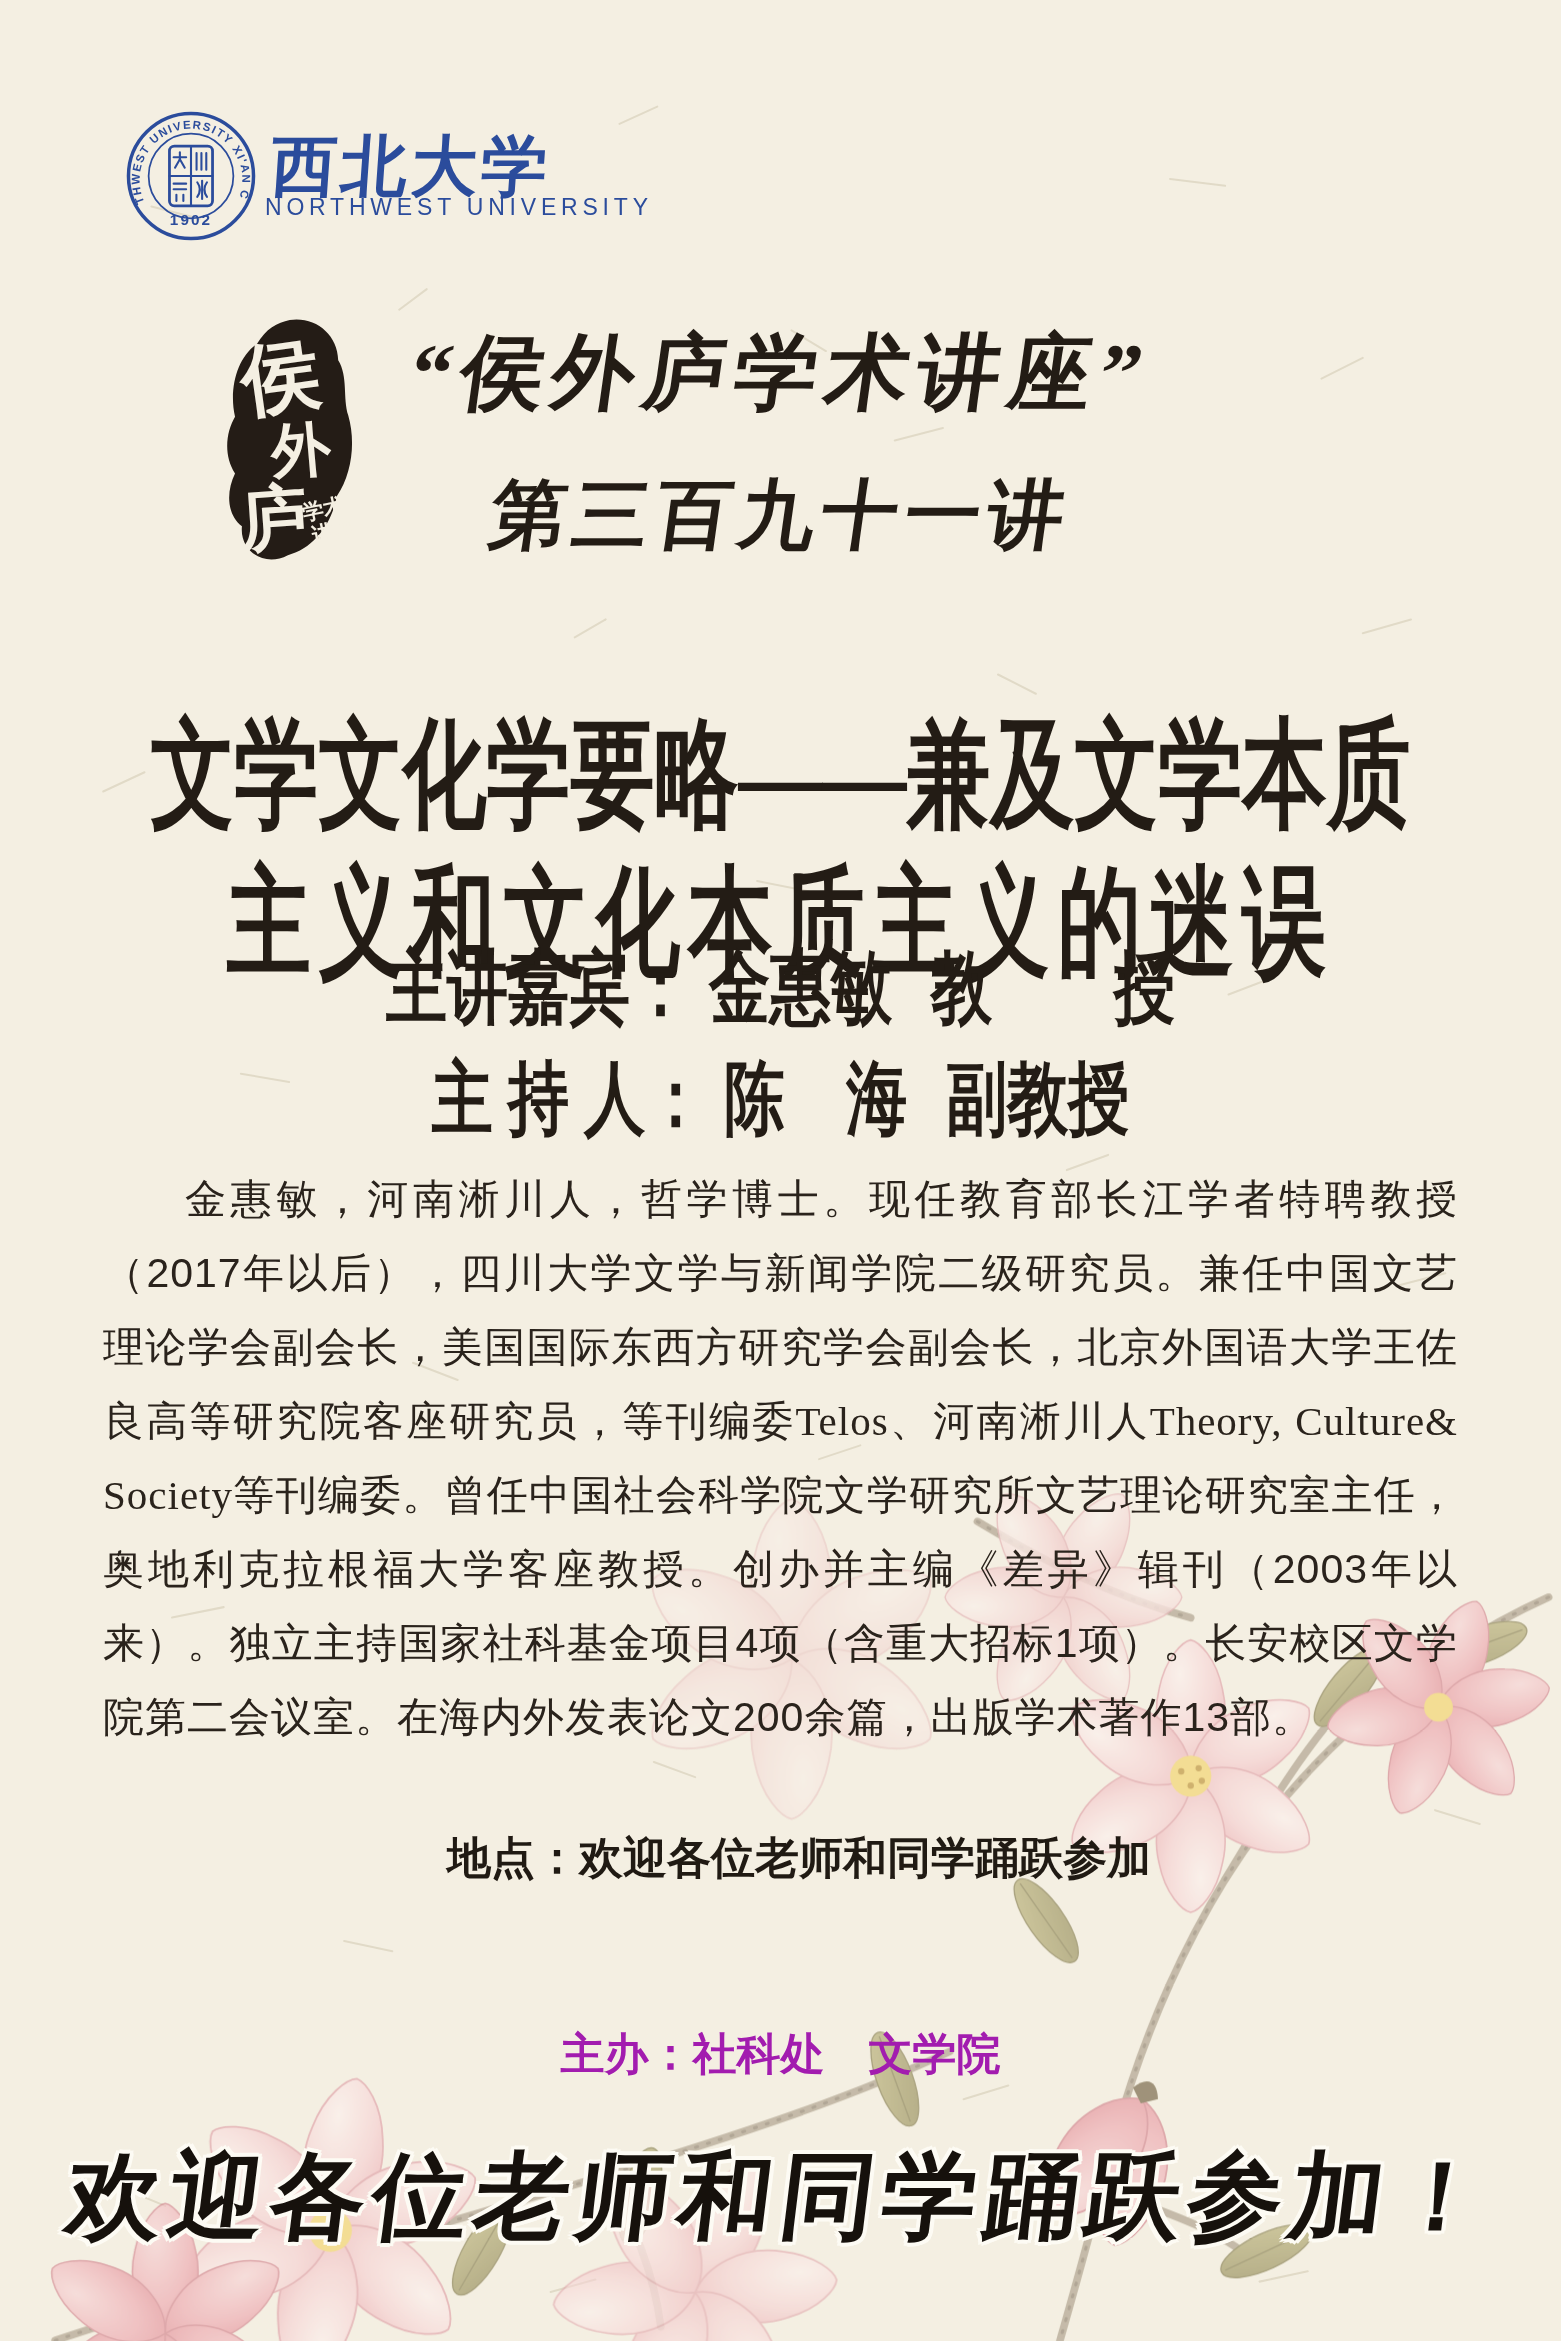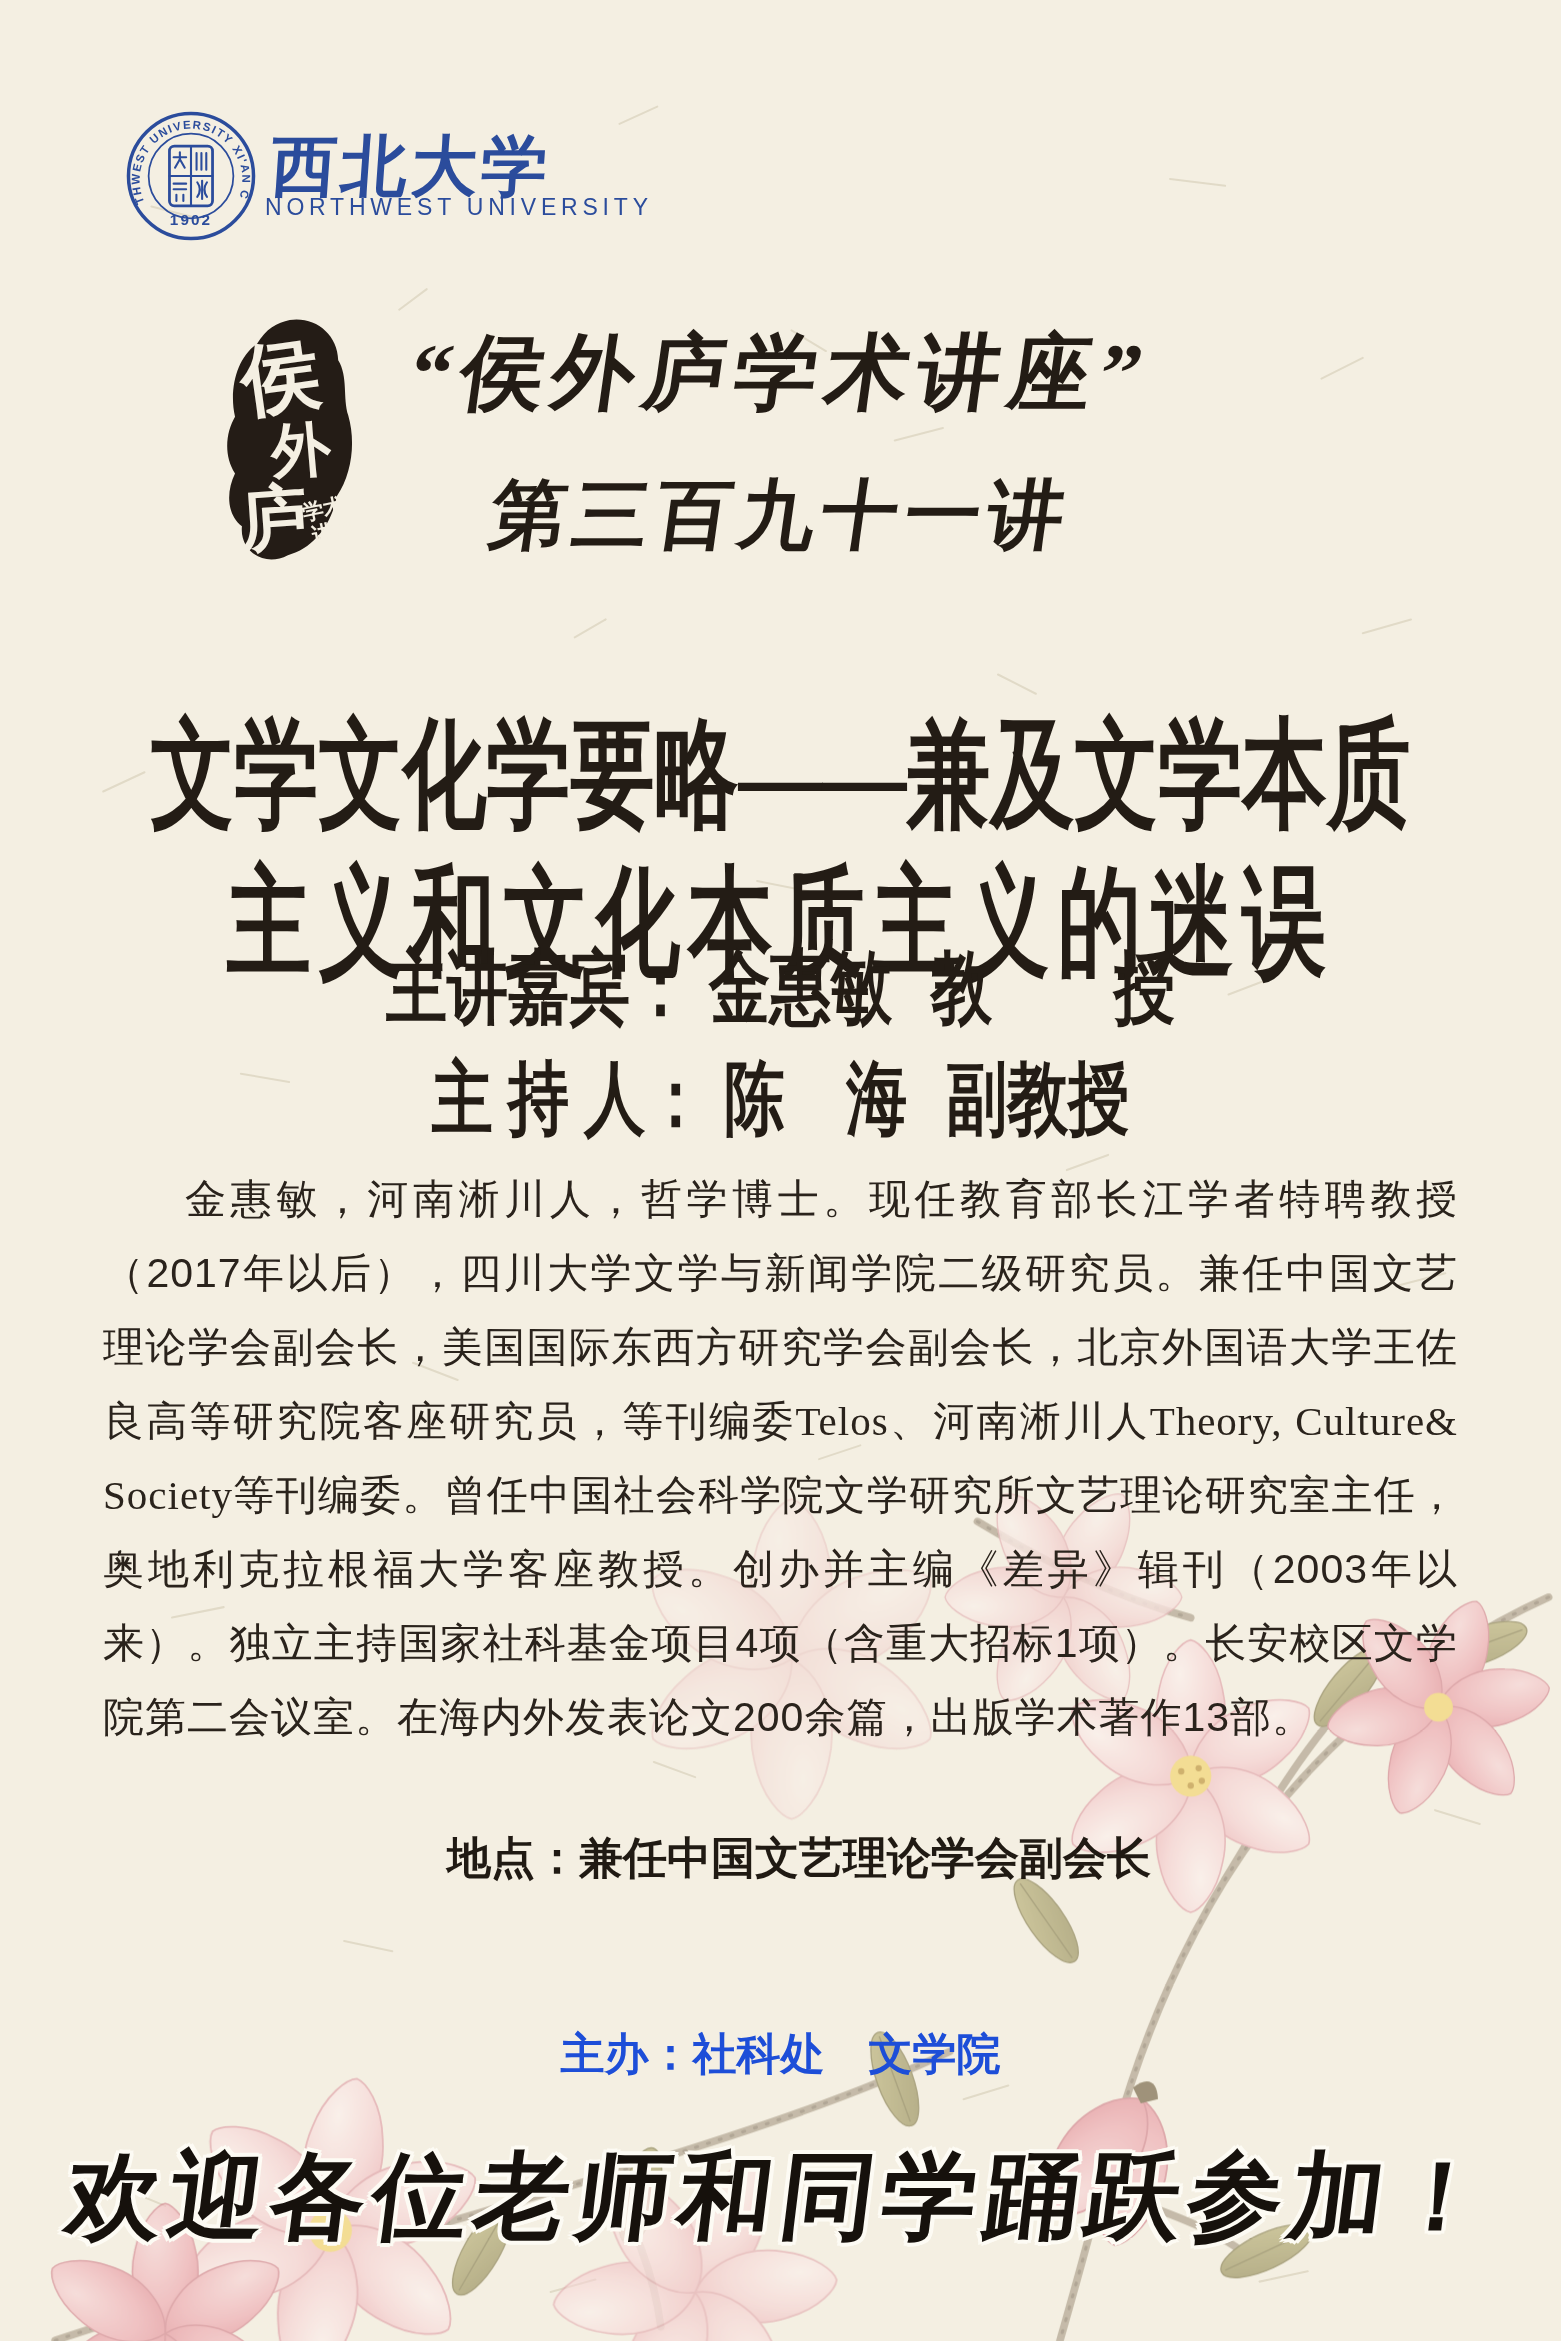--- a/index.html
+++ b/index.html
@@ -85,21 +85,21 @@
   .bio .it{font-family:"Liberation Serif","DejaVu Serif",serif;}
 
   
   .info-block{position:absolute;left:447px;top:1823px;}
   .info-line{
     font-size:44px;font-weight:700;line-height:70px;
     white-space:nowrap;color:#201a13;
   }
   .organizer{
     position:absolute;left:0;top:2025px;width:1561px;text-align:center;
-    font-size:44px;font-weight:700;white-space:nowrap;color:#1d4ed8;
+    font-size:44px;font-weight:700;white-space:nowrap;color:#a21caf;
   }
 
   
   .welcome{
     position:absolute;left:0;top:2134px;width:1561px;text-align:center;
     font-family:"Liberation Serif","DejaVu Serif",serif;
     font-weight:900;font-size:95px;letter-spacing:6.9px;
     transform:skewX(-7deg);white-space:nowrap;color:#16110c;
     text-shadow:
       -4.1px 0 0 #fdfbf4, 4.1px 0 0 #fdfbf4, 0 -4.1px 0 #fdfbf4, 0 4.1px 0 #fdfbf4,
@@ -337,21 +337,21 @@
       <span class="label">主讲嘉宾：</span><span class="name">金惠敏</span><span class="title">教　　授</span>
     </div>
     <div class="speaker-line speaker-2">
       <span class="label">主 持 人：</span><span class="name">陈　海</span><span class="title">副教授</span>
     </div>
 
     <p class="bio"><span>金惠敏，河南淅川人，哲学博士。现任教育部长江学者特聘教授（2017年以后），四川大学文学与新闻学院二级研究员。兼任中国文艺理论学会副会长，美国国际东西方研究学会副会长，北京外国语大学王佐良高等研究院客座研究员，等刊编委</span><span class="it">Telos</span><span>、河南淅川人</span><span class="it">Theory, Culture&amp; Society</span><span>等刊编委。曾任中国社会科学院文学研究所文艺理论研究室主任，奥地利克拉根福大学客座教授。创办并主编《差异》辑刊（2003年以来）。独立主持国家社科基金项目4项（含重大招标1项）。长安校区文学院第二会议室。在海内外发表论文200余篇，出版学术著作13部。</span></p>
 
     <div class="info-block">
       <div class="info-line">
-        <span>地点：</span><span>兼任中国文艺理论学会副会长</span>
+        <span>地点：</span><span>欢迎各位老师和同学踊跃参加</span>
       </div>
     </div>
 
     <div class="organizer">
       <span>主办：</span><span>社科处　文学院</span>
     </div>
 
     <div class="welcome">欢迎各位老师和同学踊跃参加！</div>
 
   </div>

